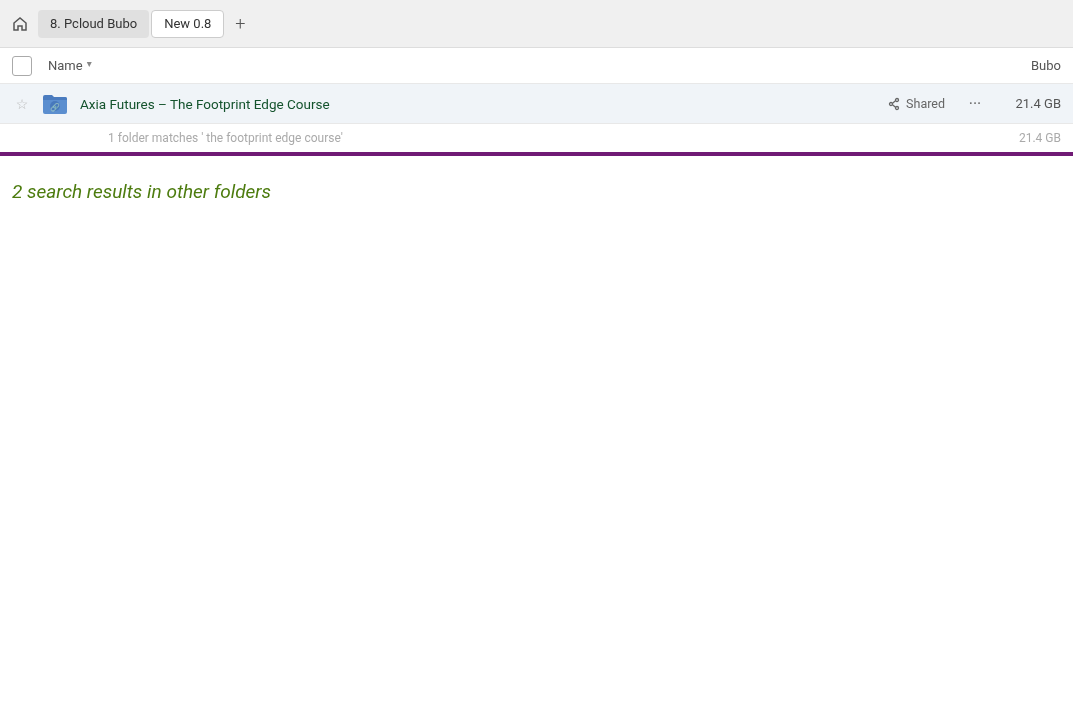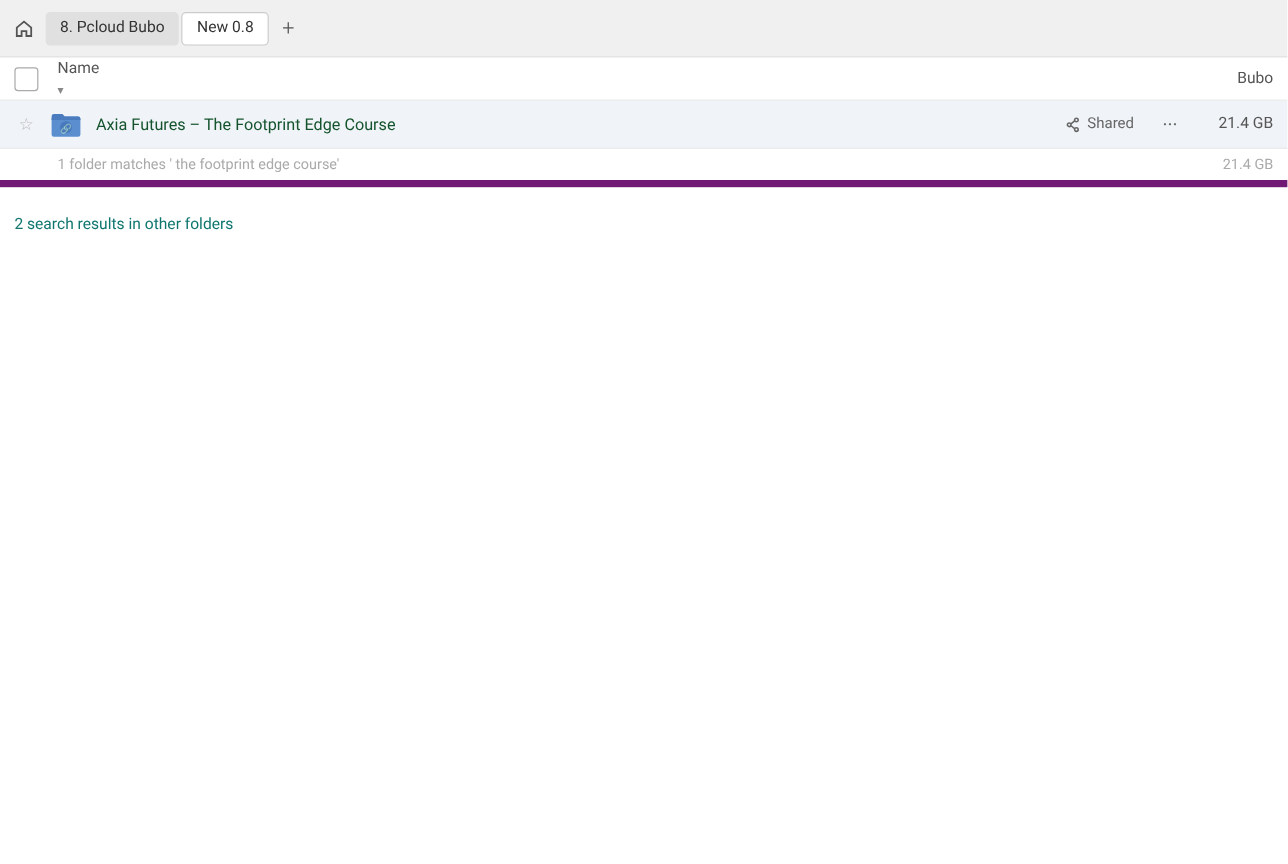--- a/index.html
+++ b/index.html
@@ -90,21 +90,20 @@
       cursor: pointer;
     }
 
     .header-name {
       display: flex;
       align-items: flex-start;
       gap: 4px;
       font-size: 13px;
       color: #555;
       cursor: pointer;
-      flex-direction: column;
     }
 
     .header-size {
       margin-left: auto;
       font-size: 13px;
       color: #555;
     }
 
     
     .file-row {
@@ -186,45 +185,46 @@
       color: #555;
       min-width: 60px;
       text-align: right;
     }
 
     
     .summary-row {
       display: flex;
       align-items: center;
       height: 32px;
-      padding: 0 12px 0 48px;
+      padding: 0 12px 0 108px;
       background: #fff;
-      border-bottom: 6px solid #701a75;
+      border-bottom: 4px solid #701a75;
     }
 
     .summary-text {
       font-size: 12px;
       color: #aaa;
       flex: 1;
     }
 
     .summary-size {
       font-size: 12px;
       color: #aaa;
     }
 
     
     .other-folders-section {
       padding: 24px 12px 12px 12px;
     }
 
     .other-folders-label {
-      font-size: 13px;
-      color: #0f766e;
+      font-size: 19px;
+      color: #4d7c0f;
       font-weight: 400;
+      font-style: italic;
     }
   </style>
 </head>
 <body>
 
 <div class="tab-bar">
   <div class="tab-home">
     <svg width="16" height="16" viewBox="0 0 16 16" fill="none" stroke="#555" stroke-width="1.5">
       <path d="M2 7L8 2l6 5v7H10v-4H6v4H2z"></path>
     </svg>

